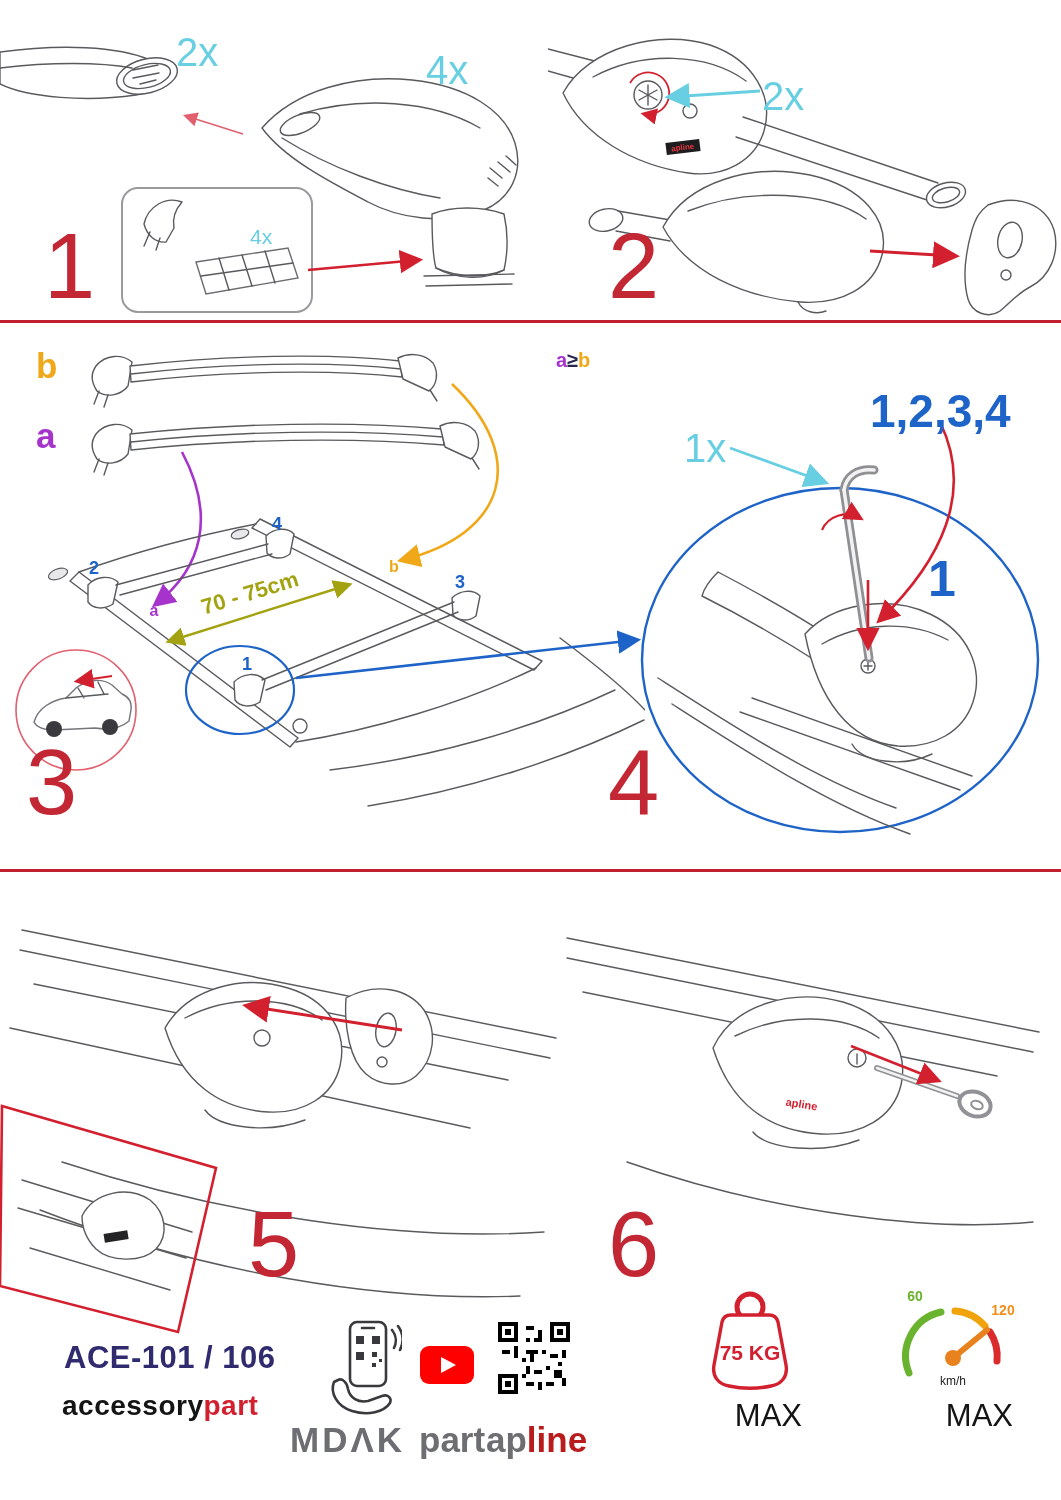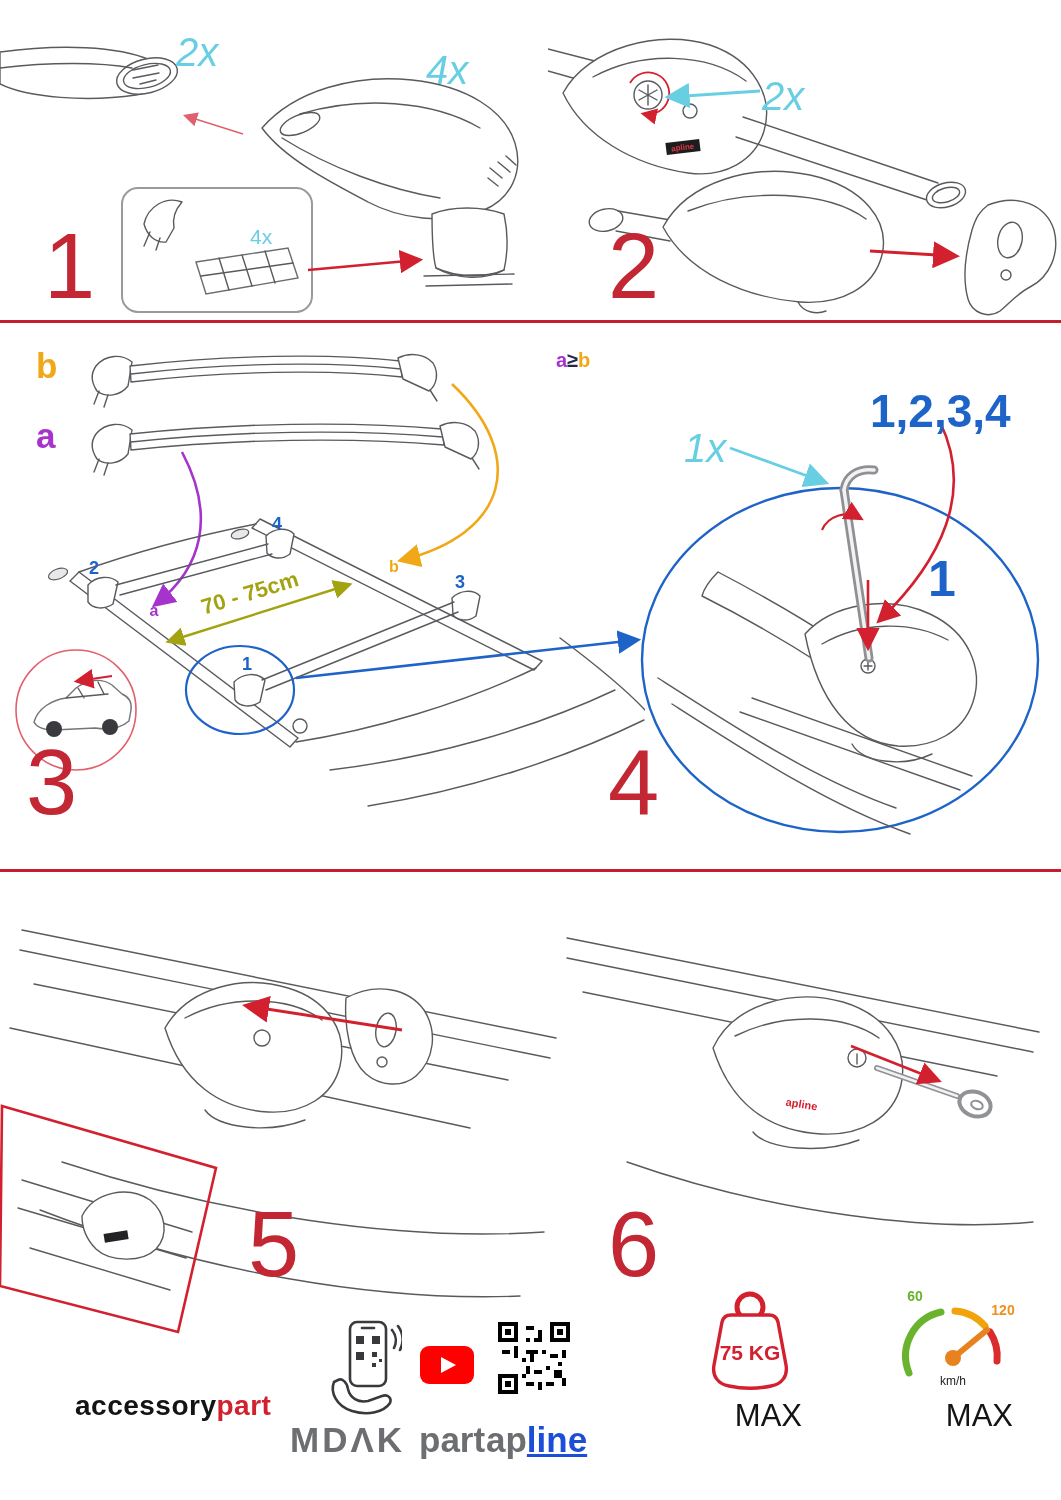--- a/index.html
+++ b/index.html
@@ -1,34 +1,34 @@
 <!DOCTYPE html>
 <html><head>
 <meta charset="utf-8">
 <style>
   html,body{margin:0;padding:0;background:#ffffff;font-family:"Liberation Sans",sans-serif;}
   .page{position:relative;width:1061px;height:1500px;background:#ffffff;overflow:hidden;margin:0 auto;}
   .abs{position:absolute;}
   .stepnum{font-size:92px;line-height:1;color:#c22733;z-index:6;letter-spacing:-2px;}
-  .qty{font-size:40px;line-height:1;color:#68cfe2;z-index:6;font-style:italic;}
+  .qty{font-size:40px;line-height:1;color:#68cfe2;z-index:6;}
   .qty-sm{font-size:21px;line-height:1;color:#68cfe2;z-index:6;}
   .barlabel{font-size:35px;line-height:1;font-weight:700;z-index:6;}
   .purple{color:#a633cc;} .orange{color:#f0a818;}
   .cond{font-size:20px;font-weight:700;line-height:1;z-index:6;}
   .cond .op{color:#26264f;}
   .seq{font-size:46px;font-weight:700;line-height:1;color:#1e63c8;z-index:6;}
   .bigpos{font-size:50px;font-weight:700;line-height:1;color:#1e63c8;z-index:7;}
   .divider{position:absolute;left:0;width:1061px;height:3px;background:#c21f2f;z-index:4;}
   .ln{fill:none;stroke:#595a5e;stroke-width:1.4;stroke-linecap:round;stroke-linejoin:round;}
   .fl{fill:#ffffff;stroke:#595a5e;stroke-width:1.4;stroke-linejoin:round;}
   .model{font-size:31px;font-weight:700;letter-spacing:.5px;color:#302a6e;z-index:6;}
-  .brandline{font-size:28px;font-weight:600;letter-spacing:.5px;z-index:6;color:#141414;margin-left:13px;}
+  .brandline{font-size:28px;font-weight:600;letter-spacing:.5px;z-index:6;color:#141414;}
   .brandline .red{color:#d3202f;}
   .partner{font-size:35px;font-weight:700;color:#6d6e71;z-index:6;}
-  .partner .red{color:#1d4ed8;text-decoration:underline;}
+  .partner .red{color:#b91c1c;}
   .maxlabel{font-size:31px;font-weight:500;color:#141414;text-align:right;z-index:6;}
   svg text{font-family:"Liberation Sans",sans-serif;}
 </style>
 </head>
 <body>
 
 <div class="page">
 
   <svg class="abs" style="left:0px;top:18px;width:560px;height:300px" viewBox="0 0 560 300">
     <defs>
@@ -295,20 +295,21 @@
       <path d="M322,188 L402,216" stroke="#f2f2f3" stroke-width="2.5" stroke-linecap="round" fill="none"></path>
       <ellipse cx="420" cy="224" rx="16" ry="12" transform="rotate(20 420 224)" fill="#ffffff" stroke="#909296" stroke-width="4"></ellipse>
       <ellipse cx="422" cy="225" rx="6" ry="4" transform="rotate(20 422 225)" fill="none" stroke="#909296" stroke-width="2"></ellipse>
     </g>
     <path d="M296,166 L382,200" stroke="#d3202f" stroke-width="2.6" fill="none" marker-end="url(#ar-rd6)"></path>
   </svg>
 
   <span class="abs stepnum" style="left:248px;top:1198px">5</span>
   <span class="abs stepnum" style="left:608px;top:1198px">6</span>
 
+  <span class="abs model" style="left:64px;top:1340px">ACE-101 / 106</span>
   <div class="abs brandline" style="left:62px;top:1390px">
     <span>accessory</span><span class="red">part</span>
   </div>
 
   <svg class="abs" style="left:322px;top:1318px;width:80px;height:100px" viewBox="0 0 80 100">
     <g stroke="#39393d" fill="none" stroke-width="2.6" stroke-linejoin="round" stroke-linecap="round">
       <rect x="28" y="4" width="36" height="64" rx="7" fill="#ffffff"></rect>
       <path d="M40,10 L52,10"></path>
       <path d="M12,64 C8,74 14,88 30,93 C46,98 62,94 68,85 C70,80 66,76 60,78 L46,83 C36,85 28,80 26,71 C25,64 20,60 16,62 Z" fill="#ffffff"></path>
       <path d="M70,12 C74,17 75,24 72,30 M76,8 C81,15 82,24 78,32"></path>

